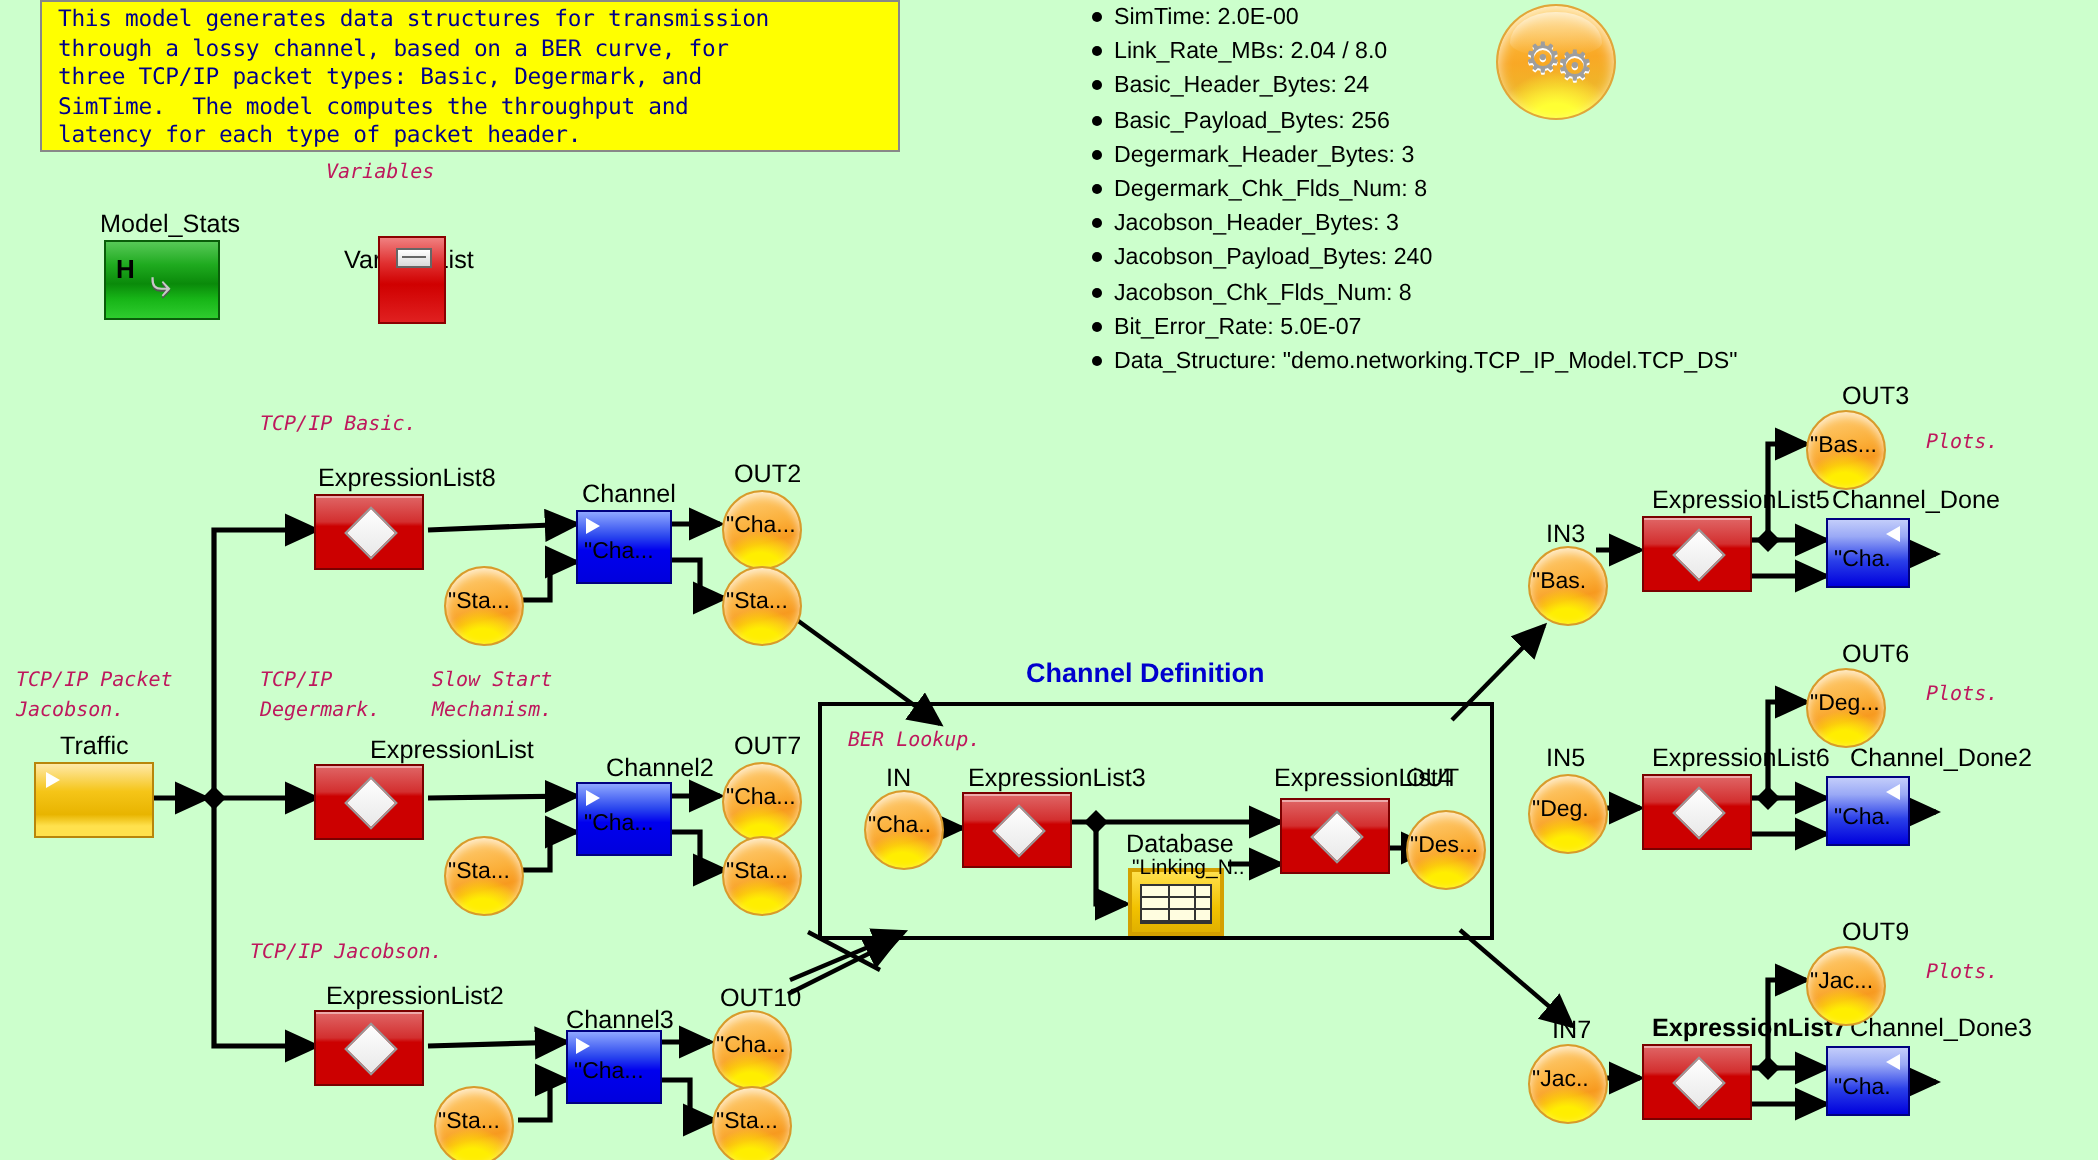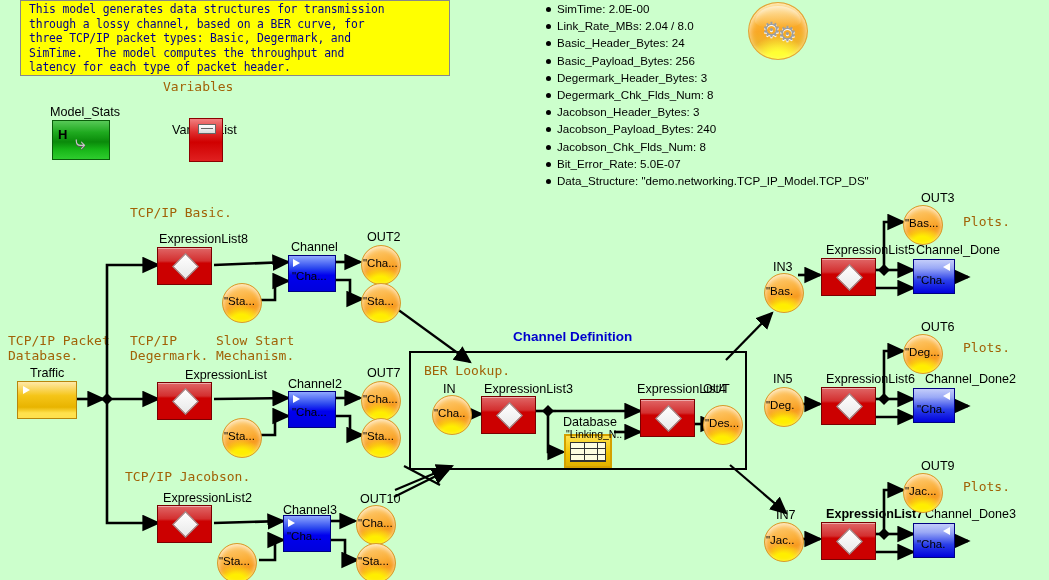--- a/index.html
+++ b/index.html
@@ -57,22 +57,23 @@
   #gearicon .gloss{
     position:absolute;left:6px;top:3px;right:6px;height:40%;
     border-radius:50% 50% 45% 45%/70% 70% 30% 30%;
     background:linear-gradient(180deg,rgba(255,255,255,.55),rgba(255,255,255,0));
   }
   .gear{position:absolute;color:#9e9e9e;font-size:21px;line-height:21px;text-shadow:0 1px 0 #fff;}
 
   
   .redlbl{
     font-family:"DejaVu Sans Mono","Liberation Mono",monospace;
-    font-size:13px;color:#a16207;white-space:pre;font-weight:400;
+    font-size:10px;color:#be185d;white-space:pre;font-weight:400;
     line-height:15px;
+    font-style:italic;
   }
   .bluelbl{
     font-size:13.5px;color:#0000cd;font-weight:bold;white-space:nowrap;
   }
   .blklbl{
     font-size:12.6px;color:#000;white-space:nowrap;
   }
 
   
   .exprnode{
@@ -213,21 +214,21 @@
   </div>
   <div class="abs blklbl" style="left:172px;top:103px;margin-top:20px;">VariableList</div>
   <div class="varbox" style="left:189px;top:118px;">
     <span class="sl">
         <i></i>
       </span>
   </div>
 
   <div class="abs redlbl" style="left:130px;top:205px;">TCP/IP Basic.</div>
   <div class="abs redlbl" style="left:8px;top:333px;">TCP/IP Packet</div>
-  <div class="abs redlbl" style="left:8px;top:348px;">Database.</div>
+  <div class="abs redlbl" style="left:8px;top:348px;">Jacobson.</div>
   <div class="abs redlbl" style="left:130px;top:333px;">TCP/IP</div>
   <div class="abs redlbl" style="left:130px;top:348px;">Degermark.</div>
   <div class="abs redlbl" style="left:216px;top:333px;">Slow Start</div>
   <div class="abs redlbl" style="left:216px;top:348px;">Mechanism.</div>
   <div class="abs redlbl" style="left:125px;top:469px;text-align:center;">TCP/IP Jacobson.</div>
   <div class="abs bluelbl" style="left:513px;top:329px;">Channel Definition</div>
   <div class="abs redlbl" style="left:424px;top:363px;">BER Lookup.</div>
   <div class="abs redlbl" style="left:963px;top:214px;">Plots.</div>
   <div class="abs redlbl" style="left:963px;top:340px;">Plots.</div>
   <div class="abs redlbl" style="left:963px;top:479px;">Plots.</div>
@@ -336,21 +337,21 @@
     </div>
 
   <div class="abs blklbl" style="left:30px;top:366px;">Traffic</div>
   <div class="traffic" style="left:17px;top:381px;">
       <span class="ttri"></span>
     </div>
   <div class="abs blklbl" style="left:185px;top:368px;">ExpressionList</div>
   <div class="exprnode" style="left:157px;top:382px;">
       <span class="dia"></span>
     </div>
-  <div class="abs blklbl" style="left:288px;top:377px;">Channel2</div>
+  <div class="abs blklbl" style="left:303px;top:377px;">Channel2</div>
   <div class="chan" style="left:288px;top:391px;">
     <span class="ctri"></span>
     <span class="ctext">"Cha...</span>
   </div>
   <div class="abs blklbl" style="left:367px;top:366px;">OUT7</div>
   <div class="sphere" style="left:361px;top:381px;">
       <span class="slabel">"Cha...</span>
     </div>
   <div class="sphere" style="left:222px;top:418px;">
       <span class="slabel">"Sta...</span>

